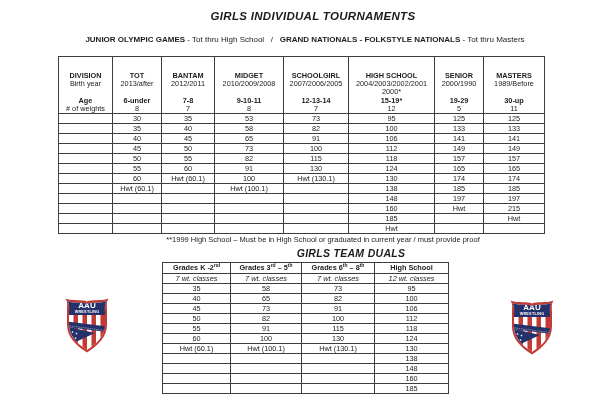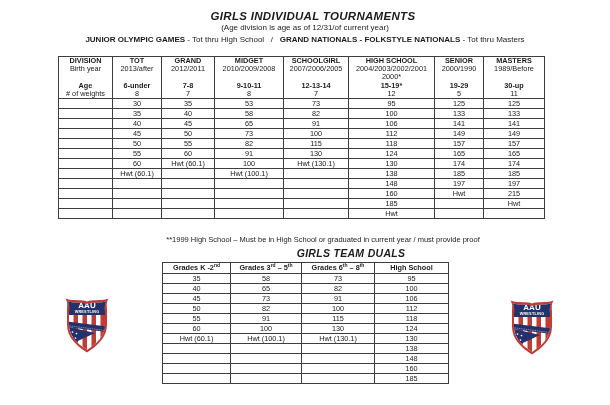--- a/index.html
+++ b/index.html
@@ -15,21 +15,21 @@
   #events-line .b{font-weight:bold;}
   #footnote{top:235px;font-size:7.5px;padding-left:18px;}
   #duals-title{top:247px;font-size:10.5px;font-weight:bold;font-style:italic;letter-spacing:.3px;margin-left:46px;}
 
   table{border-collapse:collapse;table-layout:fixed;}
   th,td{border:1px solid #3d3d3d;text-align:center;padding:0;overflow:hidden;}
 
   #t1{position:absolute;left:58px;top:56px;}
   #t1 .c1{width:54px;} #t1 .c2{width:49px;} #t1 .c3{width:53px;} #t1 .c4{width:69px;}
   #t1 .c5{width:65px;} #t1 .c6{width:86px;} #t1 .c7{width:49px;} #t1 .c8{width:61px;}
-  #t1 th{height:41px;vertical-align:top;font-weight:normal;padding-top:0;}
+  #t1 th{height:41px;vertical-align:top;font-weight:normal;padding-top:15px;}
   .hl{height:8.2px;line-height:8.2px;font-size:7.3px;white-space:nowrap;}
   .hl.b{font-weight:bold;}
   #t1 td{height:8.75px;font-size:7.3px;line-height:9px;}
 
   #t2{position:absolute;left:162px;top:262px;}
   #t2 .c1{width:68px;} #t2 .c2{width:71px;} #t2 .c3{width:73px;} #t2 .c4{width:74px;}
   #t2 th{height:9.5px;font-size:7.3px;font-weight:bold;line-height:9.5px;white-space:nowrap;}
   #t2 td{height:8.75px;font-size:7.3px;line-height:9px;}
   #t2 tr.sub td{font-style:italic;}
   sup{font-size:5px;line-height:0;}
@@ -37,21 +37,20 @@
   .logo{position:absolute;width:50px;height:57px;}
   #logo-left{left:62px;top:297px;}
   #logo-right{left:507px;top:299px;}
 </style>
 </head>
 <body>
 
 <div class="page">
 
   <div id="doc-title" class="centered">GIRLS INDIVIDUAL TOURNAMENTS</div>
-  <div id="doc-subtitle" class="centered">(Age division is age as of 12/31/of current year)</div>
   <div id="events-line" class="centered"><span class="b">JUNIOR OLYMPIC GAMES</span><span class=""> - Tot thru High School   /   </span><span class="b">GRAND NATIONALS - FOLKSTYLE NATIONALS</span><span class=""> - Tot thru Masters</span></div>
 
   <table id="t1">
     <colgroup>
       <col class="c1">
         <col class="c2">
         <col class="c3">
         <col class="c4">
       <col class="c5">
         <col class="c6">
@@ -68,21 +67,21 @@
             <div class="hl"># of weights</div>
           </th>
           <th>
             <div class="hl b">TOT</div>
             <div class="hl">2013/after</div>
             <div class="hl">&nbsp;</div>
             <div class="hl b">6-under</div>
             <div class="hl">8</div>
           </th>
           <th>
-            <div class="hl b">GRAND</div>
+            <div class="hl b">BANTAM</div>
             <div class="hl">2012/2011</div>
             <div class="hl">&nbsp;</div>
             <div class="hl b">7-8</div>
             <div class="hl">7</div>
           </th>
           <th>
             <div class="hl b">MIDGET</div>
             <div class="hl">2010/2009/2008</div>
             <div class="hl">&nbsp;</div>
             <div class="hl b">9-10-11</div>
@@ -250,20 +249,26 @@
         <col class="c2">
         <col class="c3">
         <col class="c4">
       </colgroup>
     <tbody id="t2-body">
         <tr>
           <th>Grades K -2<sup>nd</sup></th>
           <th>Grades 3<sup>rd</sup> – 5<sup>th</sup></th>
           <th>Grades 6<sup>th</sup> – 8<sup>th</sup></th>
           <th>High School</th>
+        </tr>
+        <tr class="sub">
+          <td>7 wt. classes</td>
+          <td>7 wt. classes</td>
+          <td>7 wt. classes</td>
+          <td>12 wt. classes</td>
         </tr>
         <tr>
           <td>35</td>
           <td>58</td>
           <td>73</td>
           <td>95</td>
         </tr>
         <tr>
           <td>40</td>
           <td>65</td>

